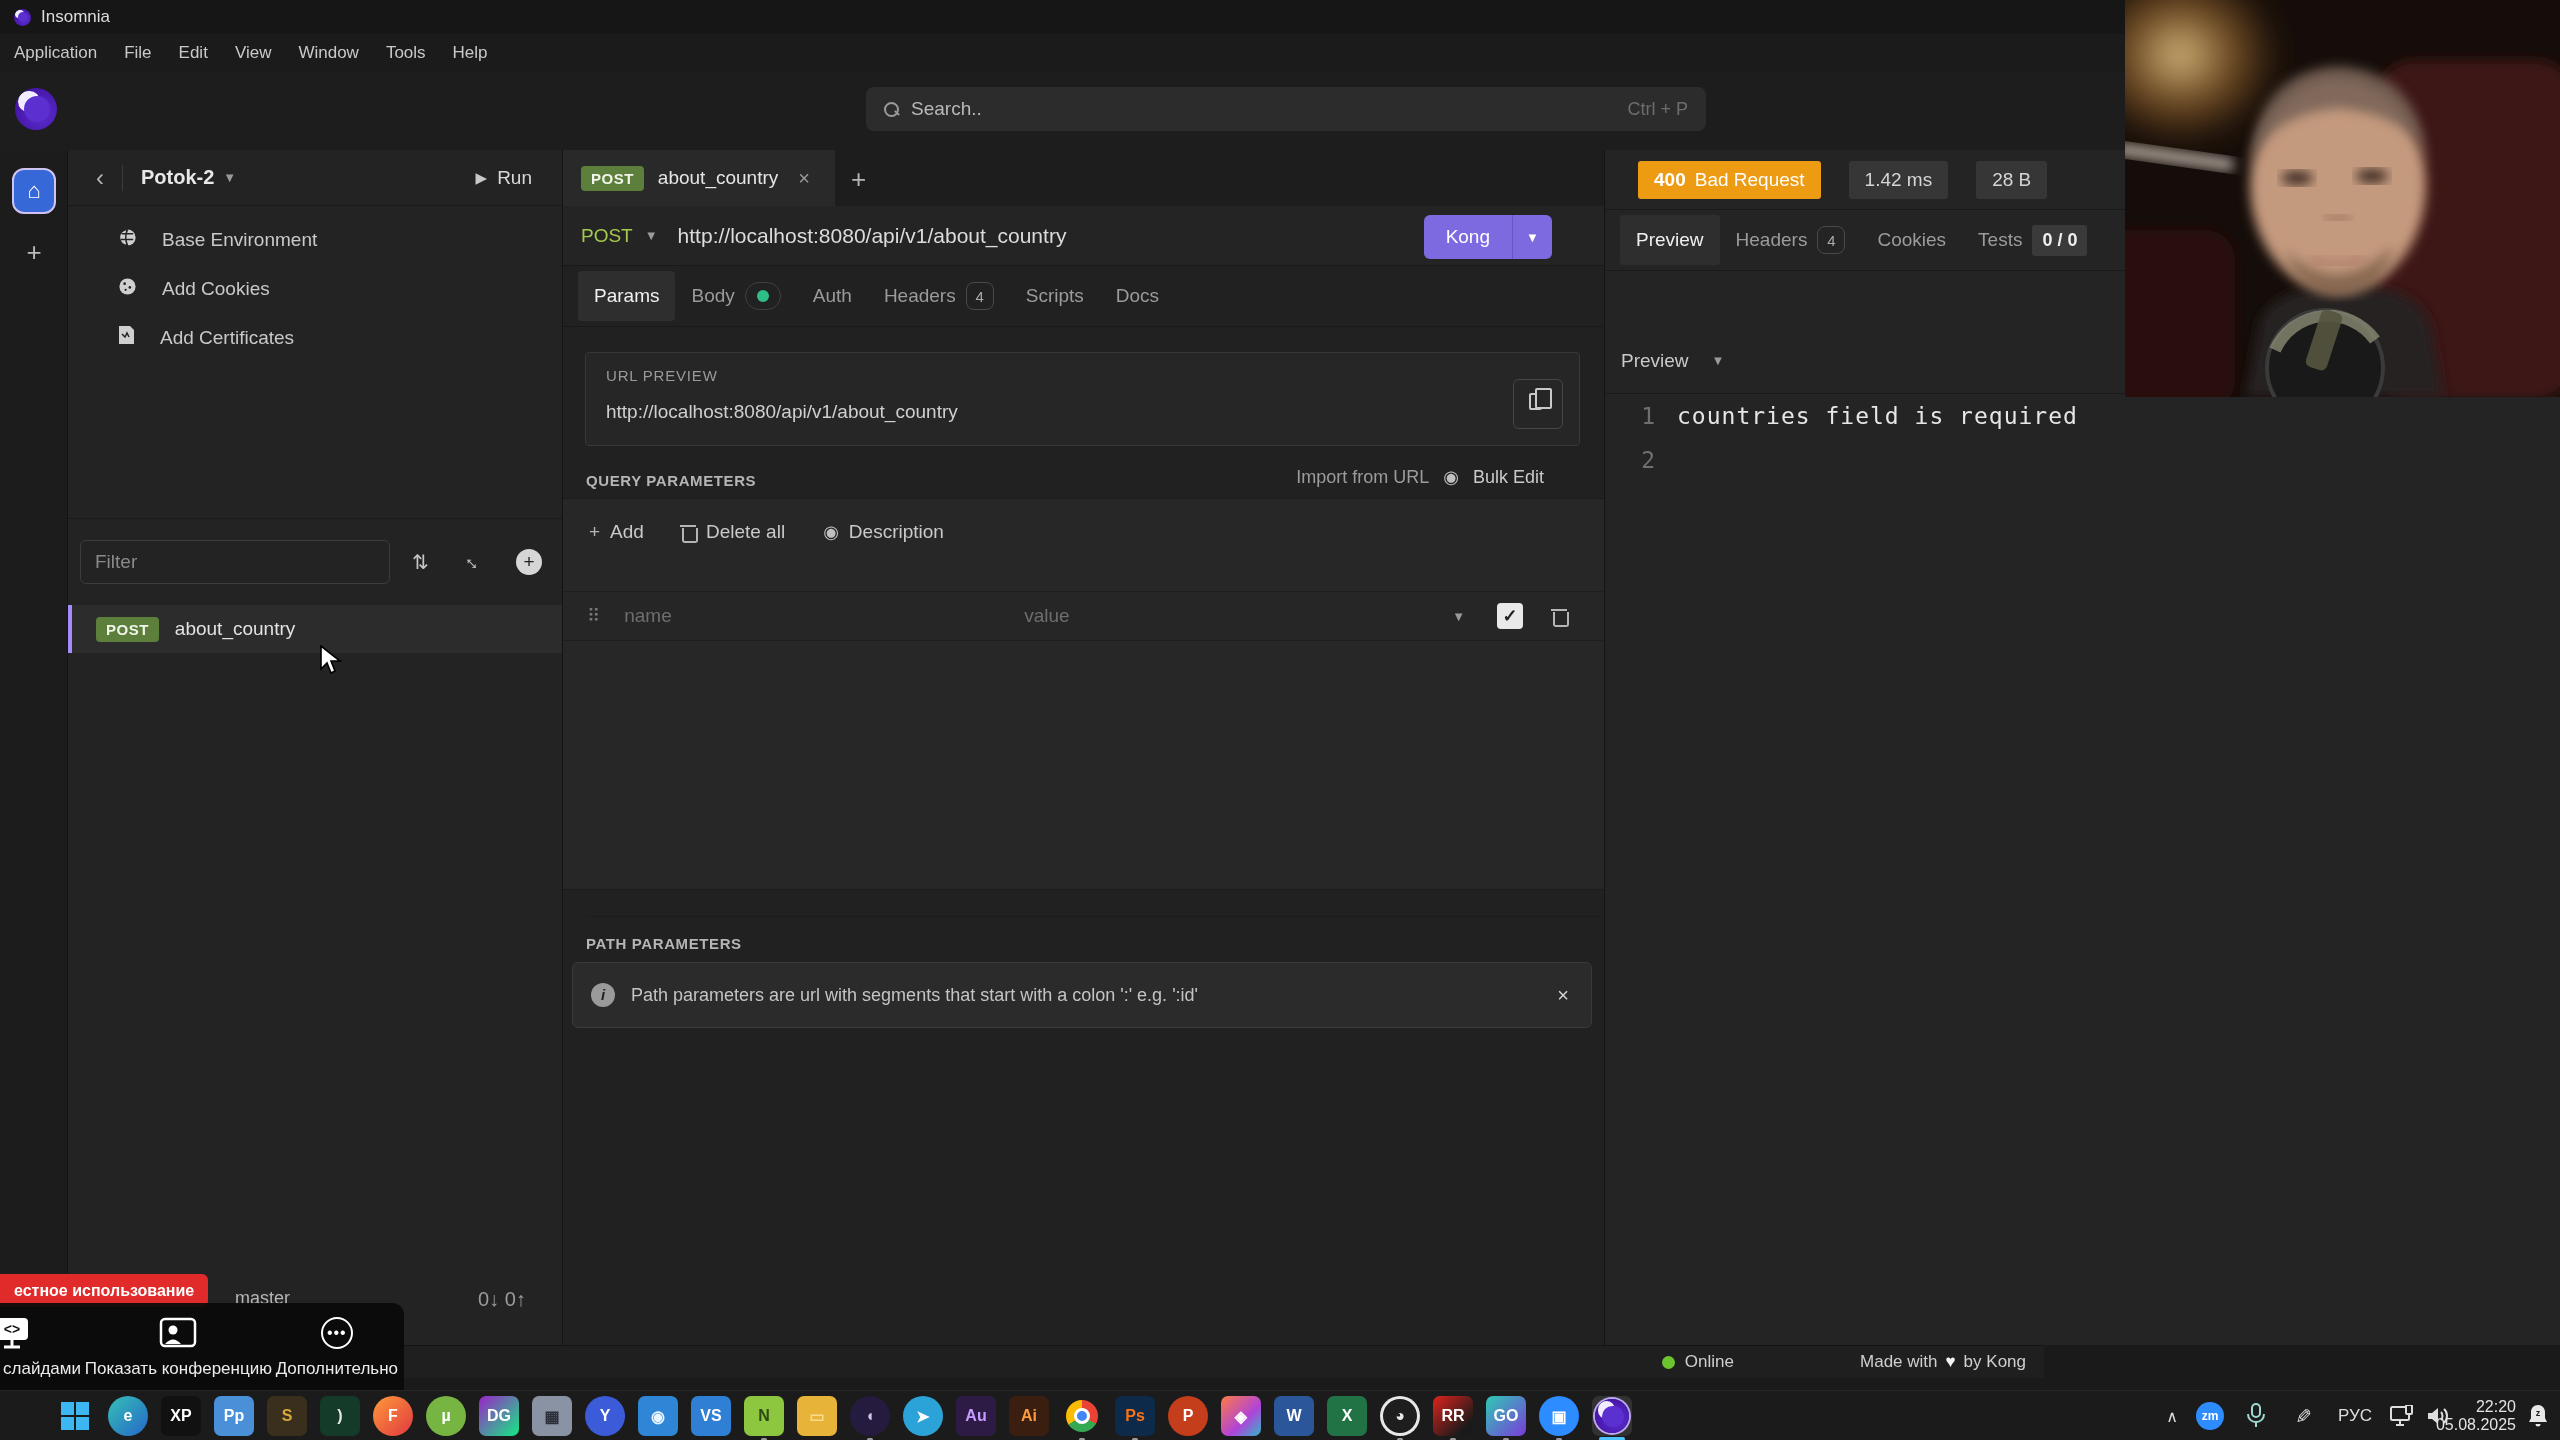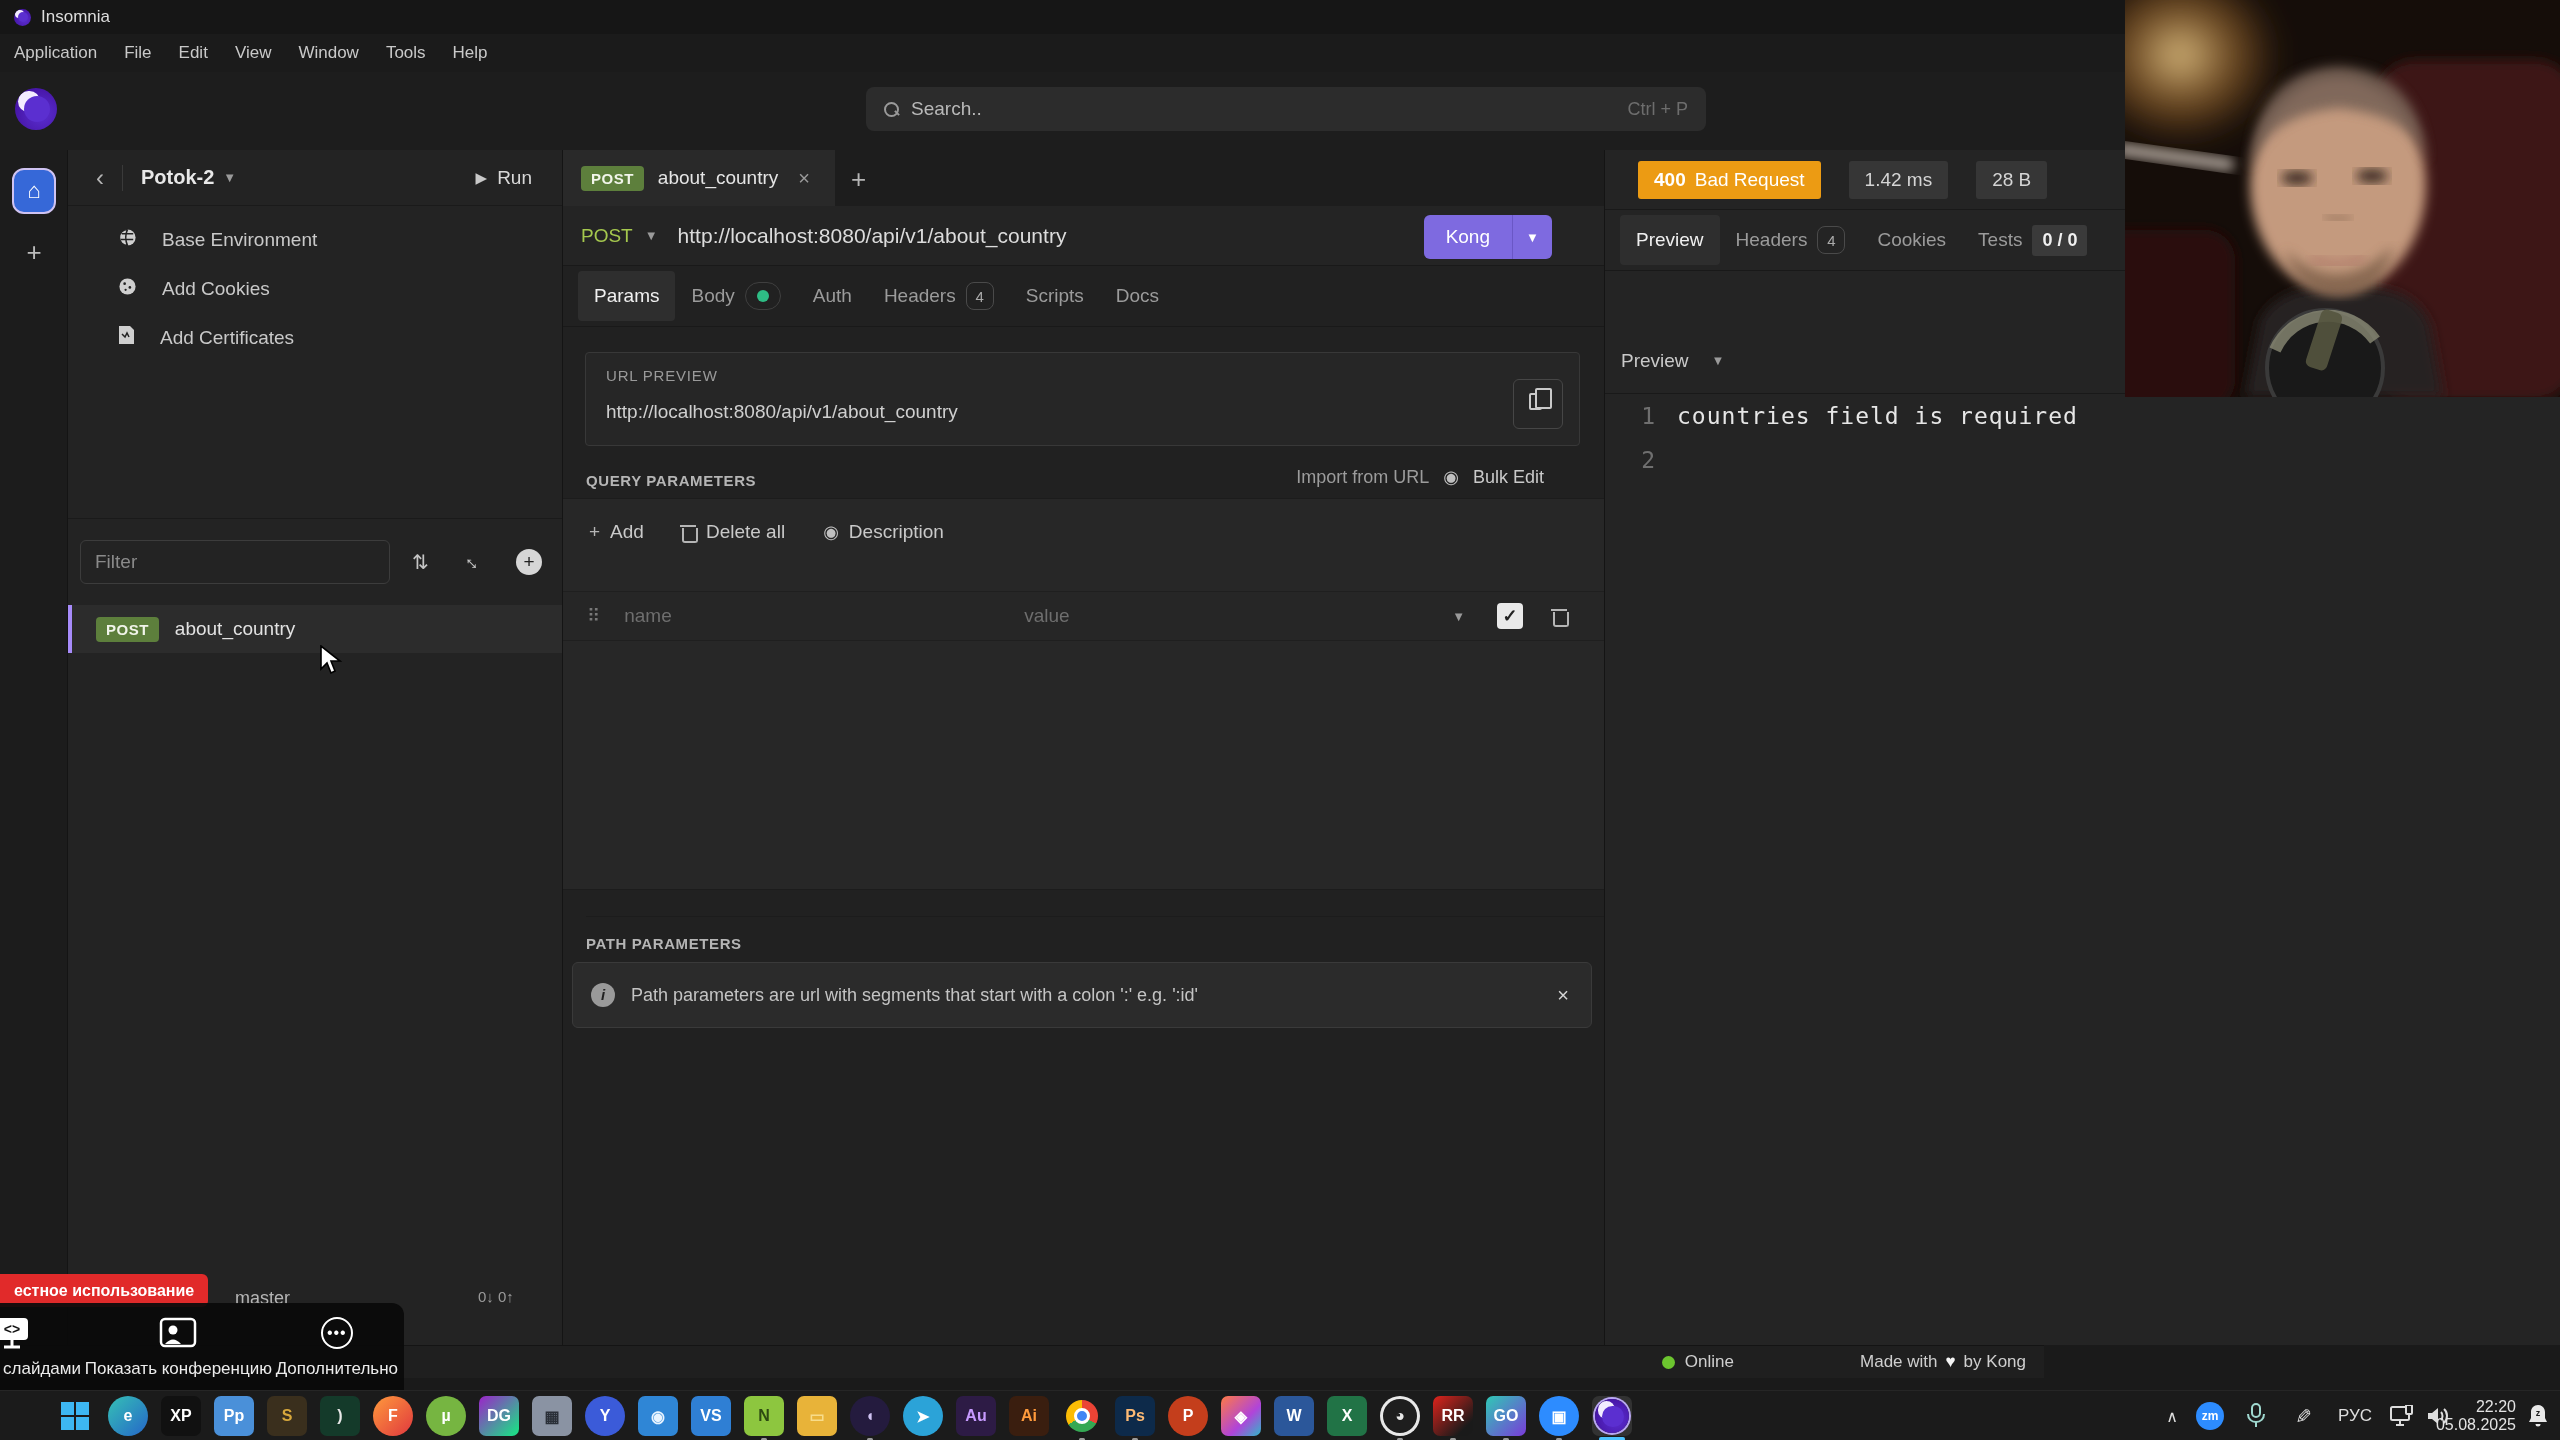--- a/index.html
+++ b/index.html
@@ -56,21 +56,21 @@
   #addreq-ico { left:448px; top:11px; width:26px; height:26px; background:#d6d6d6; color:#222; border-radius:50%; font-size:19px; line-height:26px; text-align:center; }
 
   #request-row { position:absolute; left:0; top:455px; width:100%; height:48px; background:#2c2c2c; display:flex; align-items:center; }
   #request-row .selbar { position:absolute; left:0; top:0; width:4px; height:100%; background:#a78bfa; }
   .post-badge { background:#5d7f3c; color:#f1f5ea; font-size:15px; font-weight:bold; border-radius:4px; padding:4px 10px; letter-spacing:.5px; }
   #request-row .post-badge { margin-left:28px; }
   #request-name { margin-left:16px; font-size:19px; color:#e2e2e2; }
 
   
   #branch-label { left:235px; top:1288px; font-size:18px; color:#b5b5b5; }
-  #sync-label { left:478px; top:1288px; font-size:15px; color:#9a9a9a; }
+  #sync-label { left:478px; top:1288px; font-size:20px; color:#9a9a9a; }
   #share-banner { left:0; top:1274px; height:33px; background:#e12a2a; border-radius:0 6px 6px 0; display:flex; align-items:center; padding:0 14px; color:#fff; font-size:16px; font-weight:bold; z-index:30; }
 
   
   #main { left:563px; top:150px; width:1042px; height:1195px; background:#212121; border-right:1px solid #141414; }
   #tabstrip { position:absolute; left:0; top:0; width:100%; height:56px; background:#1d1d1d; }
   #req-tab { position:absolute; left:0; top:0; width:272px; height:56px; background:#292929; display:flex; align-items:center; padding-left:18px; gap:14px; }
   #req-tab-label { font-size:19px; color:#e5e5e5; }
   #req-tab-close { color:#9a9a9a; font-size:20px; margin-left:6px; }
   #newtab-btn { position:absolute; left:288px; top:14px; color:#b5b5b5; font-size:26px; }
 
@@ -548,21 +548,21 @@
       <div class="tb-tile" style="left: 1009px; background: rgb(58, 30, 15);">
         <span class="tb-glyph" style="color: rgb(255, 154, 60);">Ai</span>
       </div>
       <div class="tb-tile" style="left: 1062px;">
         <span style="width: 32px; height: 32px; border-radius: 50%; background: conic-gradient(rgb(234, 67, 53) 0deg, rgb(234, 67, 53) 33%, rgb(52, 168, 83) 33%, rgb(52, 168, 83) 66%, rgb(251, 188, 5) 66%, rgb(251, 188, 5) 100%); position: relative; display: block;">
           <span style="position: absolute; left: 8px; top: 8px; width: 16px; height: 16px; border-radius: 50%; background: rgb(66, 133, 244); border: 3px solid rgb(255, 255, 255); box-sizing: border-box;"></span>
         </span>
       </div>
       <span class="run-dot" style="left: 1079px;"></span>
       <div class="tb-tile" style="left: 1115px; background: rgb(13, 42, 74);">
-        <span class="tb-glyph" style="color: #fdba74;">Ps</span>
+        <span class="tb-glyph" style="color: #f97316;">Ps</span>
       </div>
       <span class="run-dot" style="left: 1132px;"></span>
       <div class="tb-tile" style="left: 1168px; background: rgb(196, 62, 28); border-radius: 50%;">
         <span class="tb-glyph">P</span>
       </div>
       <div class="tb-tile" style="left: 1221px; background: linear-gradient(135deg, rgb(255, 122, 69), rgb(176, 68, 217) 60%, rgb(47, 183, 201));">
         <span class="tb-glyph" style="color: rgb(255, 255, 255);">◈</span>
       </div>
       <div class="tb-tile" style="left: 1274px; background: rgb(43, 87, 154);">
         <span class="tb-glyph" style="color: rgb(255, 255, 255);">W</span>

